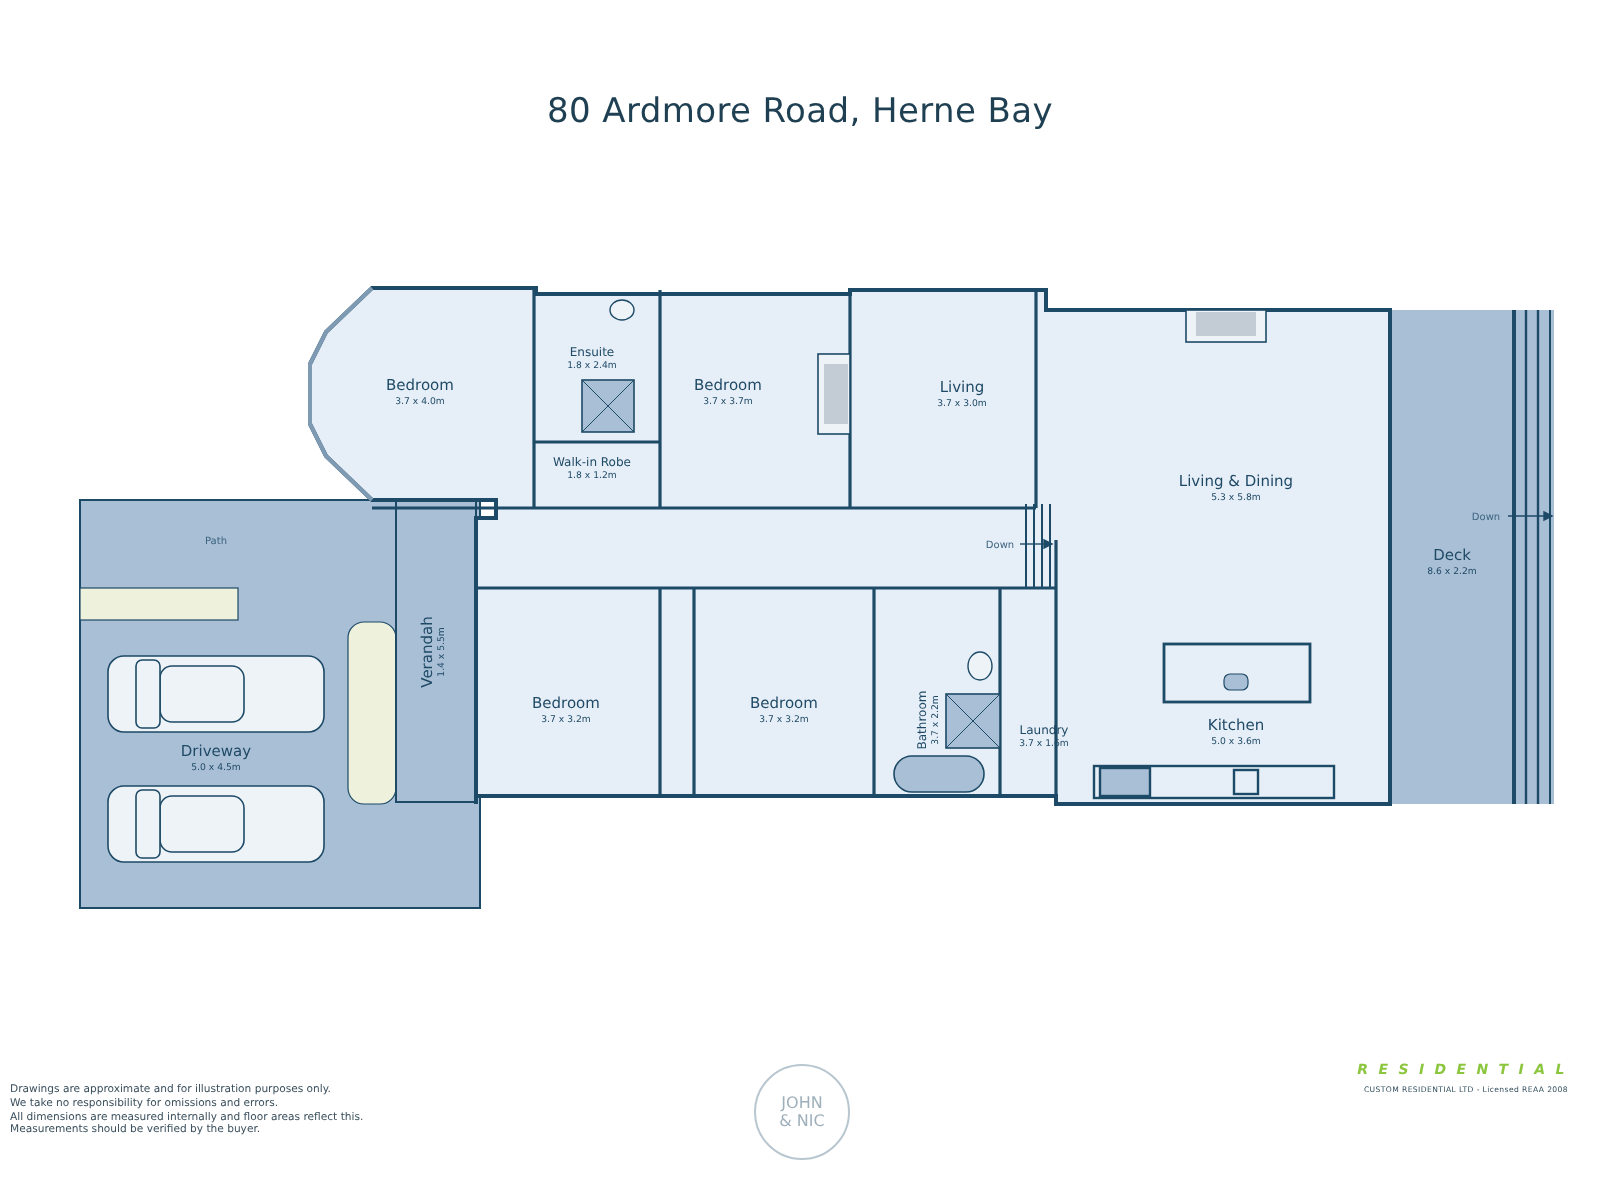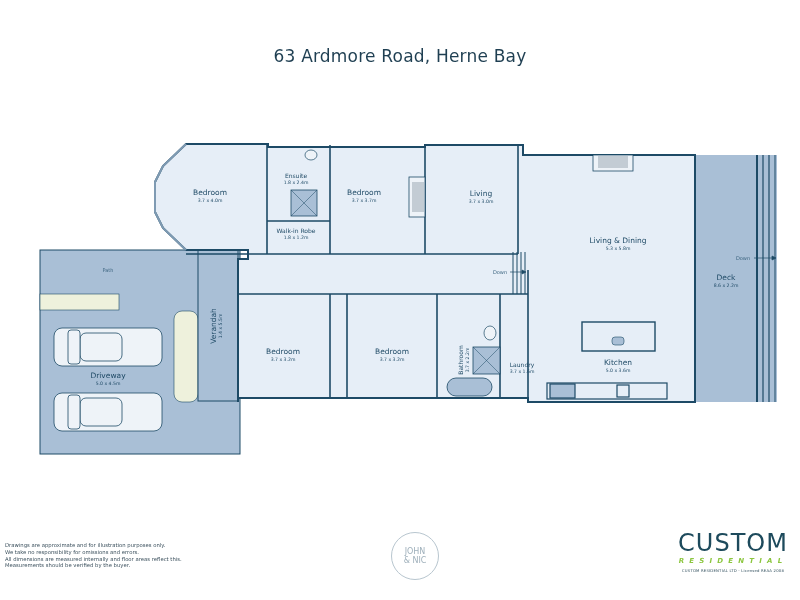--- a/index.html
+++ b/index.html
@@ -4,30 +4,30 @@
 <style>
   html, body { margin:0; padding:0; background:#ffffff; }
   body { width:800px; height:600px; position:relative; overflow:hidden; font-family:"DejaVu Sans", sans-serif; }
   .title { position:absolute; left:0; width:800px; top:46px; text-align:center; font-size:17px; color:#1f3f52; letter-spacing:0.2px; }
   svg.plan { position:absolute; left:0; top:0; }
   .lbl { font-family:"DejaVu Sans", sans-serif; fill:#1f4a66; text-anchor:middle; }
   .lbl-name { font-size:7.5px; }
   .lbl-dim { font-size:4.6px; }
   .lbl-small { font-size:5px; fill:#3d6580; }
   .disclaimer { position:absolute; left:5px; top:542px; font-size:5.3px; line-height:6.8px; color:#3a4f5c; }
-  .badge { position:absolute; left:391px; top:532px; width:46px; height:46px; border:1.5px solid #b8c6cf; border-radius:50%; display:flex; flex-direction:column; align-items:center; justify-content:center; color:#9fb0bb; font-size:8px; line-height:9px; text-align:center; }
+  .badge { position:absolute; left:377px; top:532px; width:46px; height:46px; border:1.5px solid #b8c6cf; border-radius:50%; display:flex; flex-direction:column; align-items:center; justify-content:center; color:#9fb0bb; font-size:8px; line-height:9px; text-align:center; }
   .brand { position:absolute; left:668px; top:530px; width:130px; text-align:center; }
   .brand-name { font-size:24px; letter-spacing:1px; color:#1d4a5c; font-family:"DejaVu Sans", sans-serif; line-height:26px; }
   .brand-sub { font-size:7px; letter-spacing:5.2px; color:#8cc63f; font-weight:bold; margin-top:1px;font-style:italic; }
   .brand-lic { font-size:3.8px; color:#33505f; margin-top:3px; letter-spacing:0.2px; }
 </style>
 </head>
 <body>
 
-<div class="title">63 Ardmore Road, Herne Bay</div>
+<div class="title">80 Ardmore Road, Herne Bay</div>
 
 <svg class="plan" width="800" height="600" viewBox="0 0 800 600">
 
   <g>
     <rect x="40" y="250" width="200" height="204" fill="#a9bfd6" stroke="#1d4a66" stroke-width="1"></rect>
     <rect x="40" y="294" width="79" height="16" fill="#eef1dc" stroke="#1d4a66" stroke-width="0.6"></rect>
     <rect x="174" y="311" width="24" height="91" rx="8" fill="#eef1dc" stroke="#1d4a66" stroke-width="0.6"></rect>
   </g>
   <g>
     <rect x="198" y="250" width="40" height="151" fill="#a9bfd6" stroke="#1d4a66" stroke-width="1"></rect>
@@ -161,16 +161,15 @@
   <div>All dimensions are measured internally and floor areas reflect this.</div>
   <div>Measurements should be verified by the buyer.</div>
 </div>
 
 <div class="badge">
   <span>JOHN</span>
   <span>&amp; NIC</span>
 </div>
 
 <div class="brand">
-  <div class="brand-name">CUSTOM</div>
   <div class="brand-sub">RESIDENTIAL</div>
   <div class="brand-lic">CUSTOM RESIDENTIAL LTD - Licensed REAA 2008</div>
 </div>
 
 </body></html>

